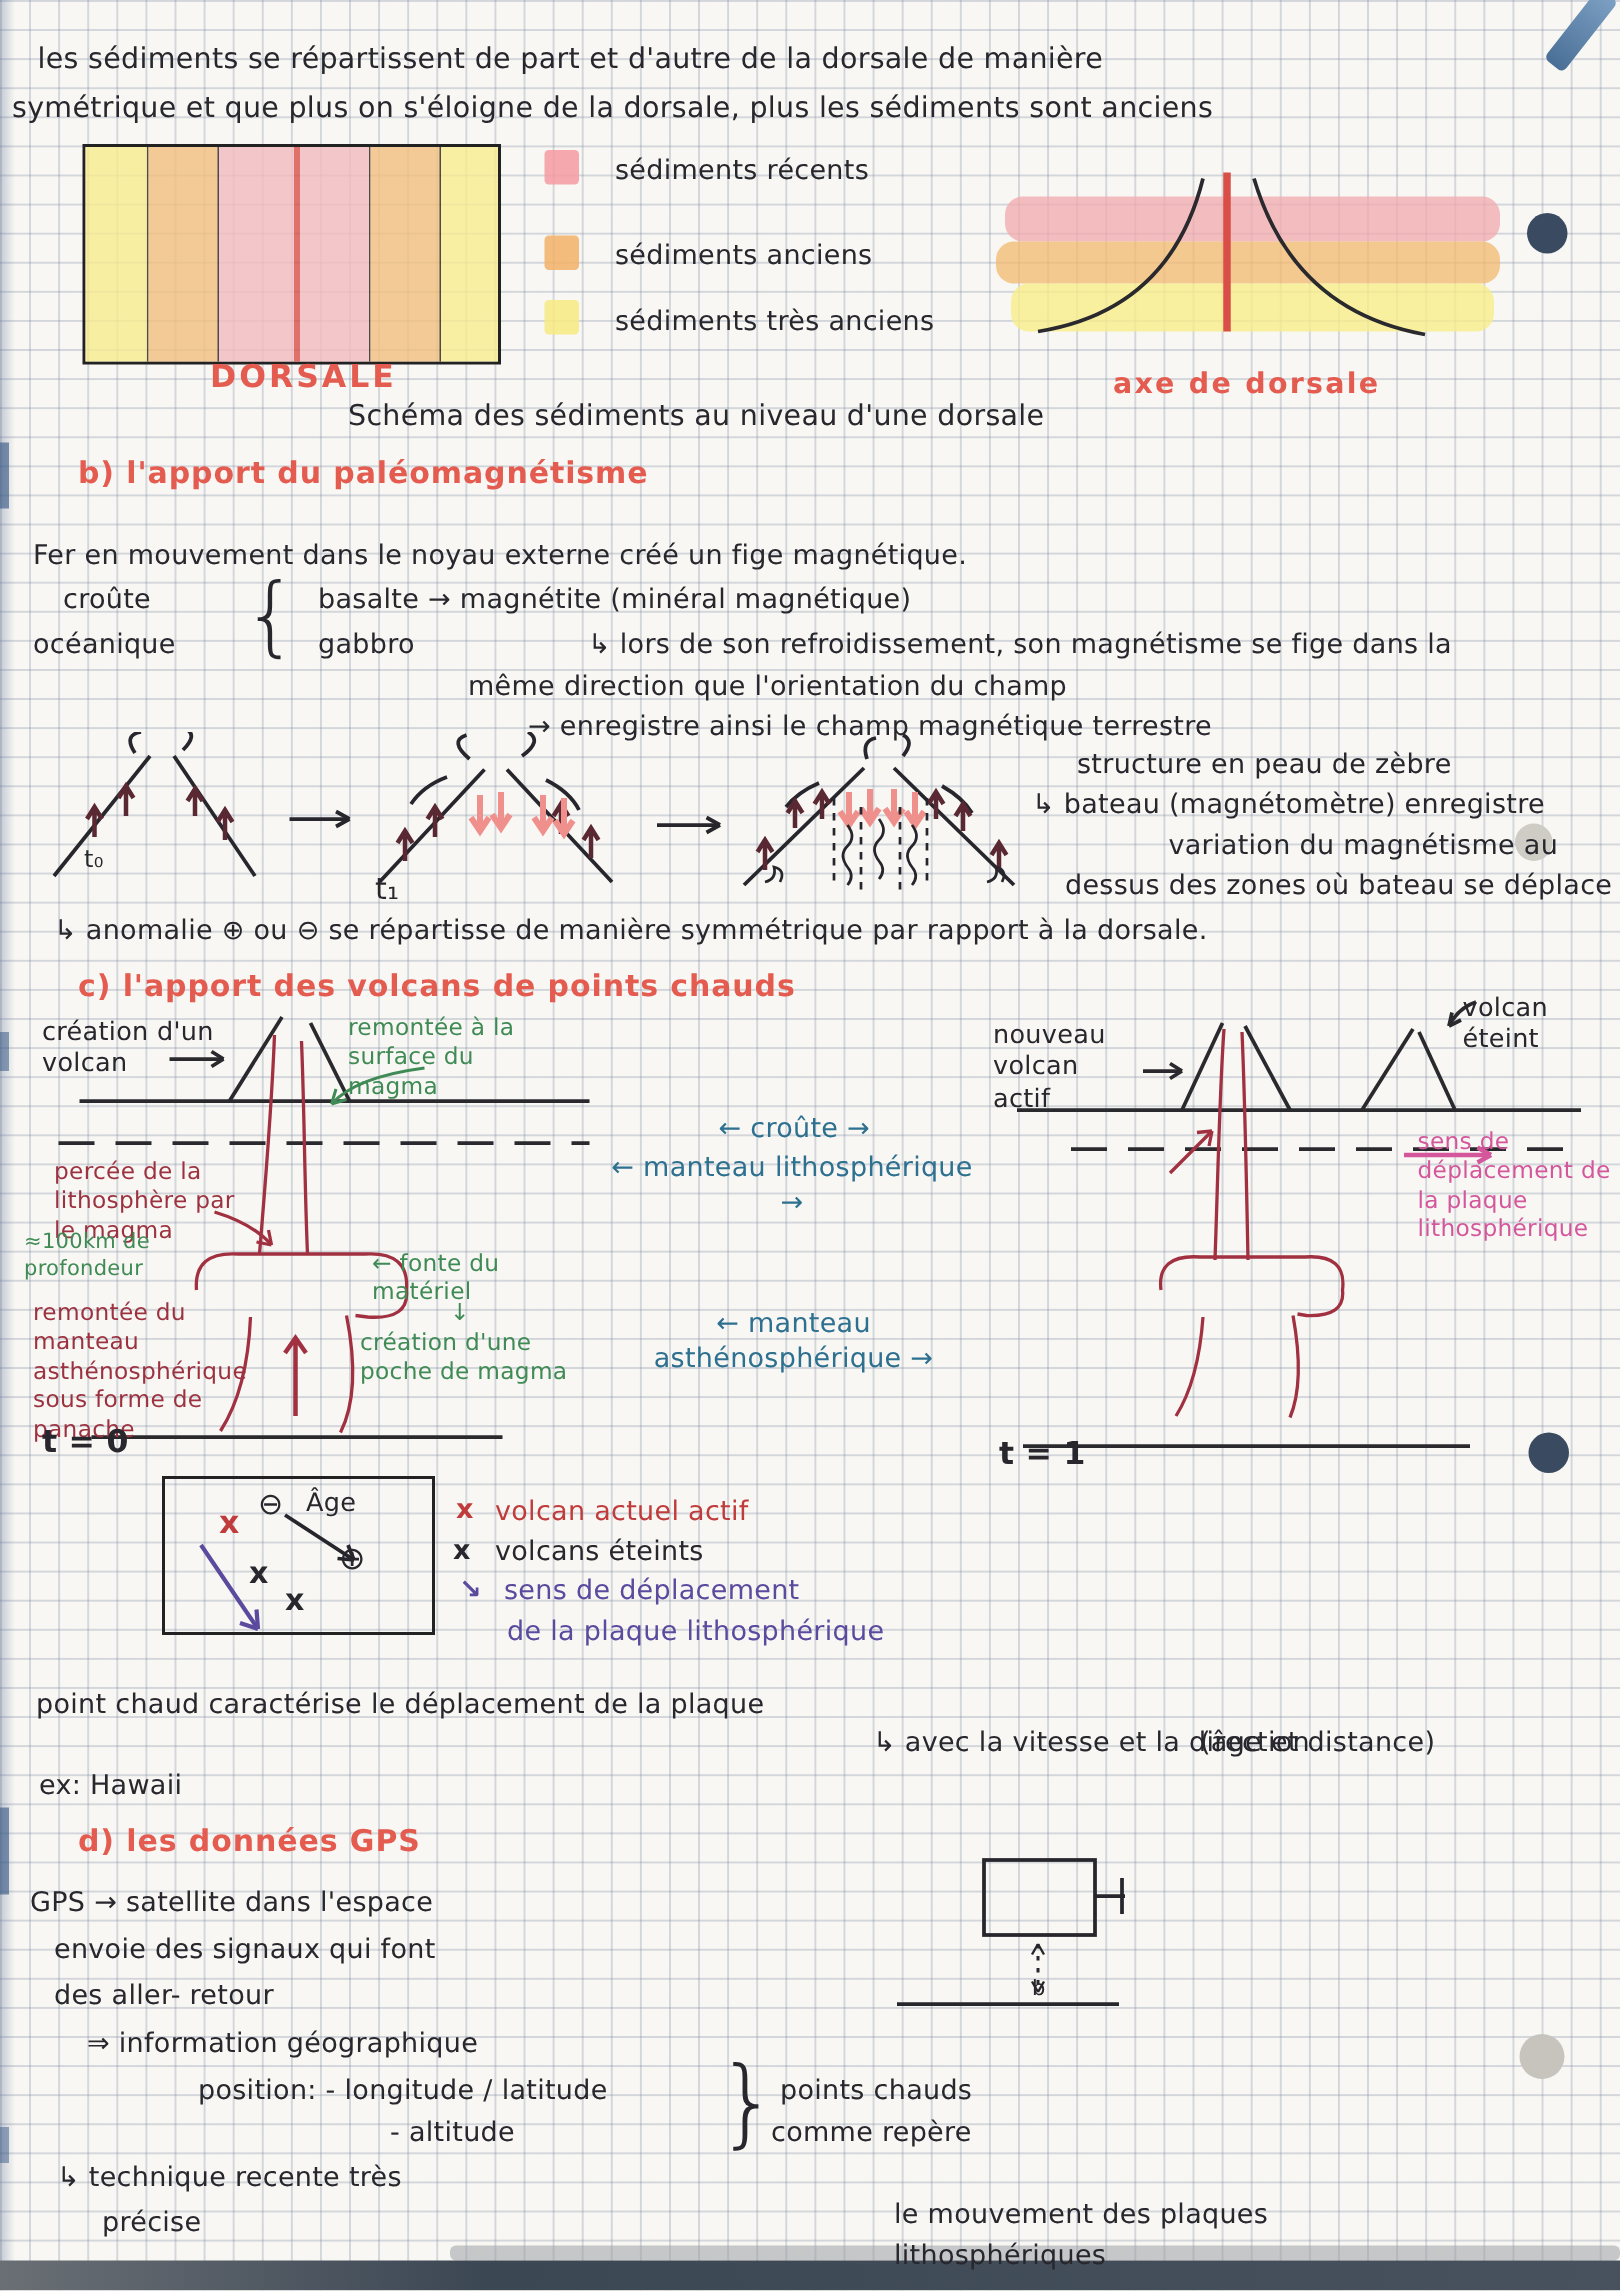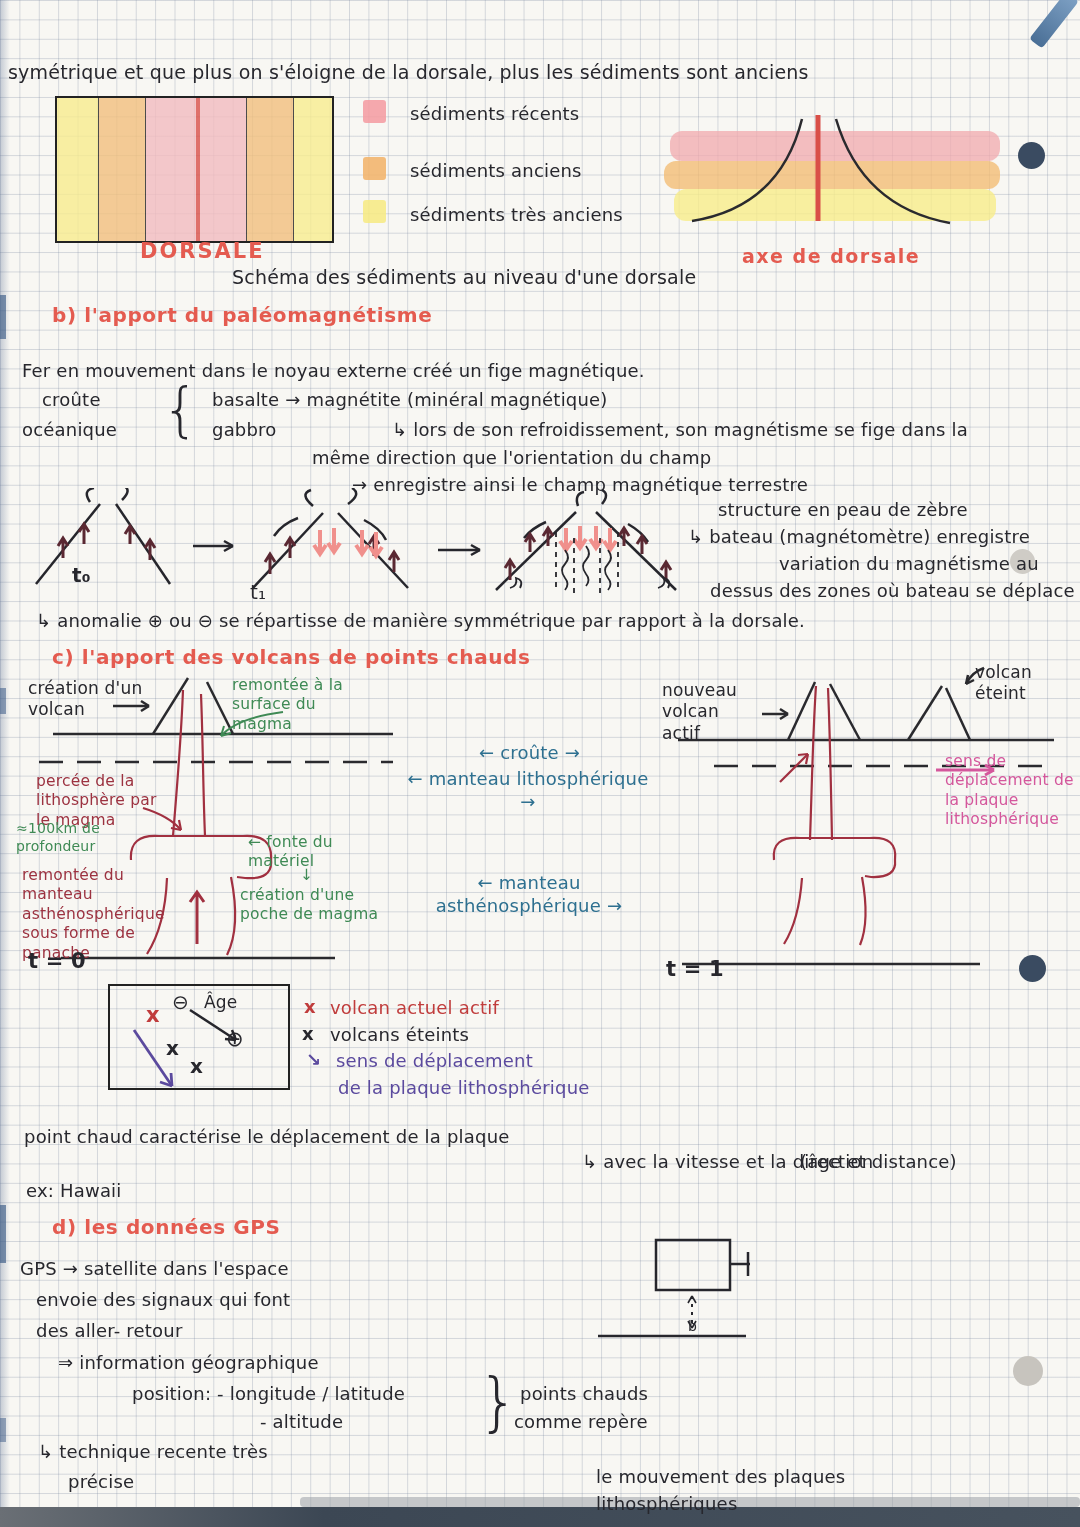--- a/index.html
+++ b/index.html
@@ -47,20 +47,21 @@
   <div class="abs" style="left:0;top:1418px;width:6px;height:24px;background:#3b5a86;opacity:.5;"></div>
   <div class="abs" style="left:1046px;top:-10px;width:16px;height:60px;border-radius:4px;background:linear-gradient(#7da0c4,#4a6f96);transform:rotate(38deg);"></div>
   <div class="abs" style="left:300px;top:1497px;width:780px;height:10px;background:#9aa0a6;opacity:.55;border-radius:4px;"></div>
   <div class="abs" style="left:0;top:1507px;width:1080px;height:20px;background:linear-gradient(90deg,#6a6f75,#3c4754 30%,#47525e);"></div>
 
   <div class="hole" style="left:1018px;top:142px;width:27px;height:27px;background:#3a4b61;"></div>
   <div class="hole" style="left:1010px;top:549px;width:25px;height:25px;background:#cfccc6;"></div>
   <div class="hole" style="left:1019px;top:955px;width:27px;height:27px;background:#3a4b61;"></div>
   <div class="hole" style="left:1013px;top:1356px;width:30px;height:30px;background:#c7c4be;"></div>
 
+  <div class="t s19" style="left:25px;top:28px;">les sédiments se répartissent de part et d'autre de la dorsale de manière</div>
   <div class="t s19" style="left:8px;top:61px;">symétrique et que plus on s'éloigne de la dorsale, plus les sédiments sont anciens</div>
 
   <div class="abs" style="left:55px;top:96px;width:275px;height:143px;border:2.5px solid #222;display:flex;">
     <div class="band" style="width: 15%; border-right: 1.5px solid rgb(34, 34, 34); opacity: 0.8; background-color: rgb(248, 236, 143);"></div>
     <div class="band" style="width: 17%; border-right: 1.5px solid rgb(34, 34, 34); opacity: 0.8; background-color: rgb(242, 192, 126);"></div>
     <div class="band" style="width: 37%; border-right: 1.5px solid rgb(34, 34, 34); opacity: 0.8; position: relative; background-color: rgb(243, 188, 192);">
       <div class="abs" style="left: 50%; top: 0px; width: 4px; height: 100%; background-color: rgb(217, 79, 72);"></div>
     </div>
     <div class="band" style="width: 17%; border-right: 1.5px solid rgb(34, 34, 34); opacity: 0.8; background-color: rgb(242, 192, 126);"></div>
     <div class="band" style="width: 14%; opacity: 0.8; background-color: rgb(248, 236, 143);"></div>
@@ -154,21 +155,21 @@
         <path d="M556,50 V106" stroke-dasharray="5 5"></path>
       <path d="M582,50 V106" stroke-dasharray="5 5"></path>
         <path d="M600,44 V104" stroke-dasharray="5 5"></path>
       <path d="M547,62 q6,8 0,14 q-6,6 0,14 q5,6 0,12"></path>
       <path d="M568,58 q6,8 0,14 q-6,6 0,14 q5,6 0,12"></path>
       <path d="M590,62 q6,8 0,14 q-6,6 0,14 q5,6 0,12"></path>
       <path d="M492,100 q8,-2 6,-10 q8,2 4,10"></path>
       <path d="M640,100 q8,-2 6,-10 q8,2 4,10"></path>
     </g>
   </svg>
-  <div class="t" style="left:72px;top:563px;font-size:20px;font-weight:bold;">t₀</div>
+  <div class="t" style="left:56px;top:563px;font-size:16px;">t₀</div>
   <div class="t" style="left:250px;top:580px;font-size:20px;">t₁</div>
   <div class="t" style="left:36px;top:610px;">↳ anomalie ⊕ ou ⊖ se répartisse de manière symmétrique par rapport à la dorsale.</div>
 
   <div class="t red title" style="left:52px;top:645px;">c) l'apport des volcans de points chauds</div>
 
   <svg class="abs" style="left:25px;top:672px;" width="390" height="300" viewBox="0 0 390 300">
     <g stroke="#2a2a2e" stroke-width="2.5" fill="none">
       <path d="M28,62 H368"></path>
       <path d="M14,90 H368" stroke-dasharray="24 14"></path>
       <path d="M128,62 L163,6"></path>

